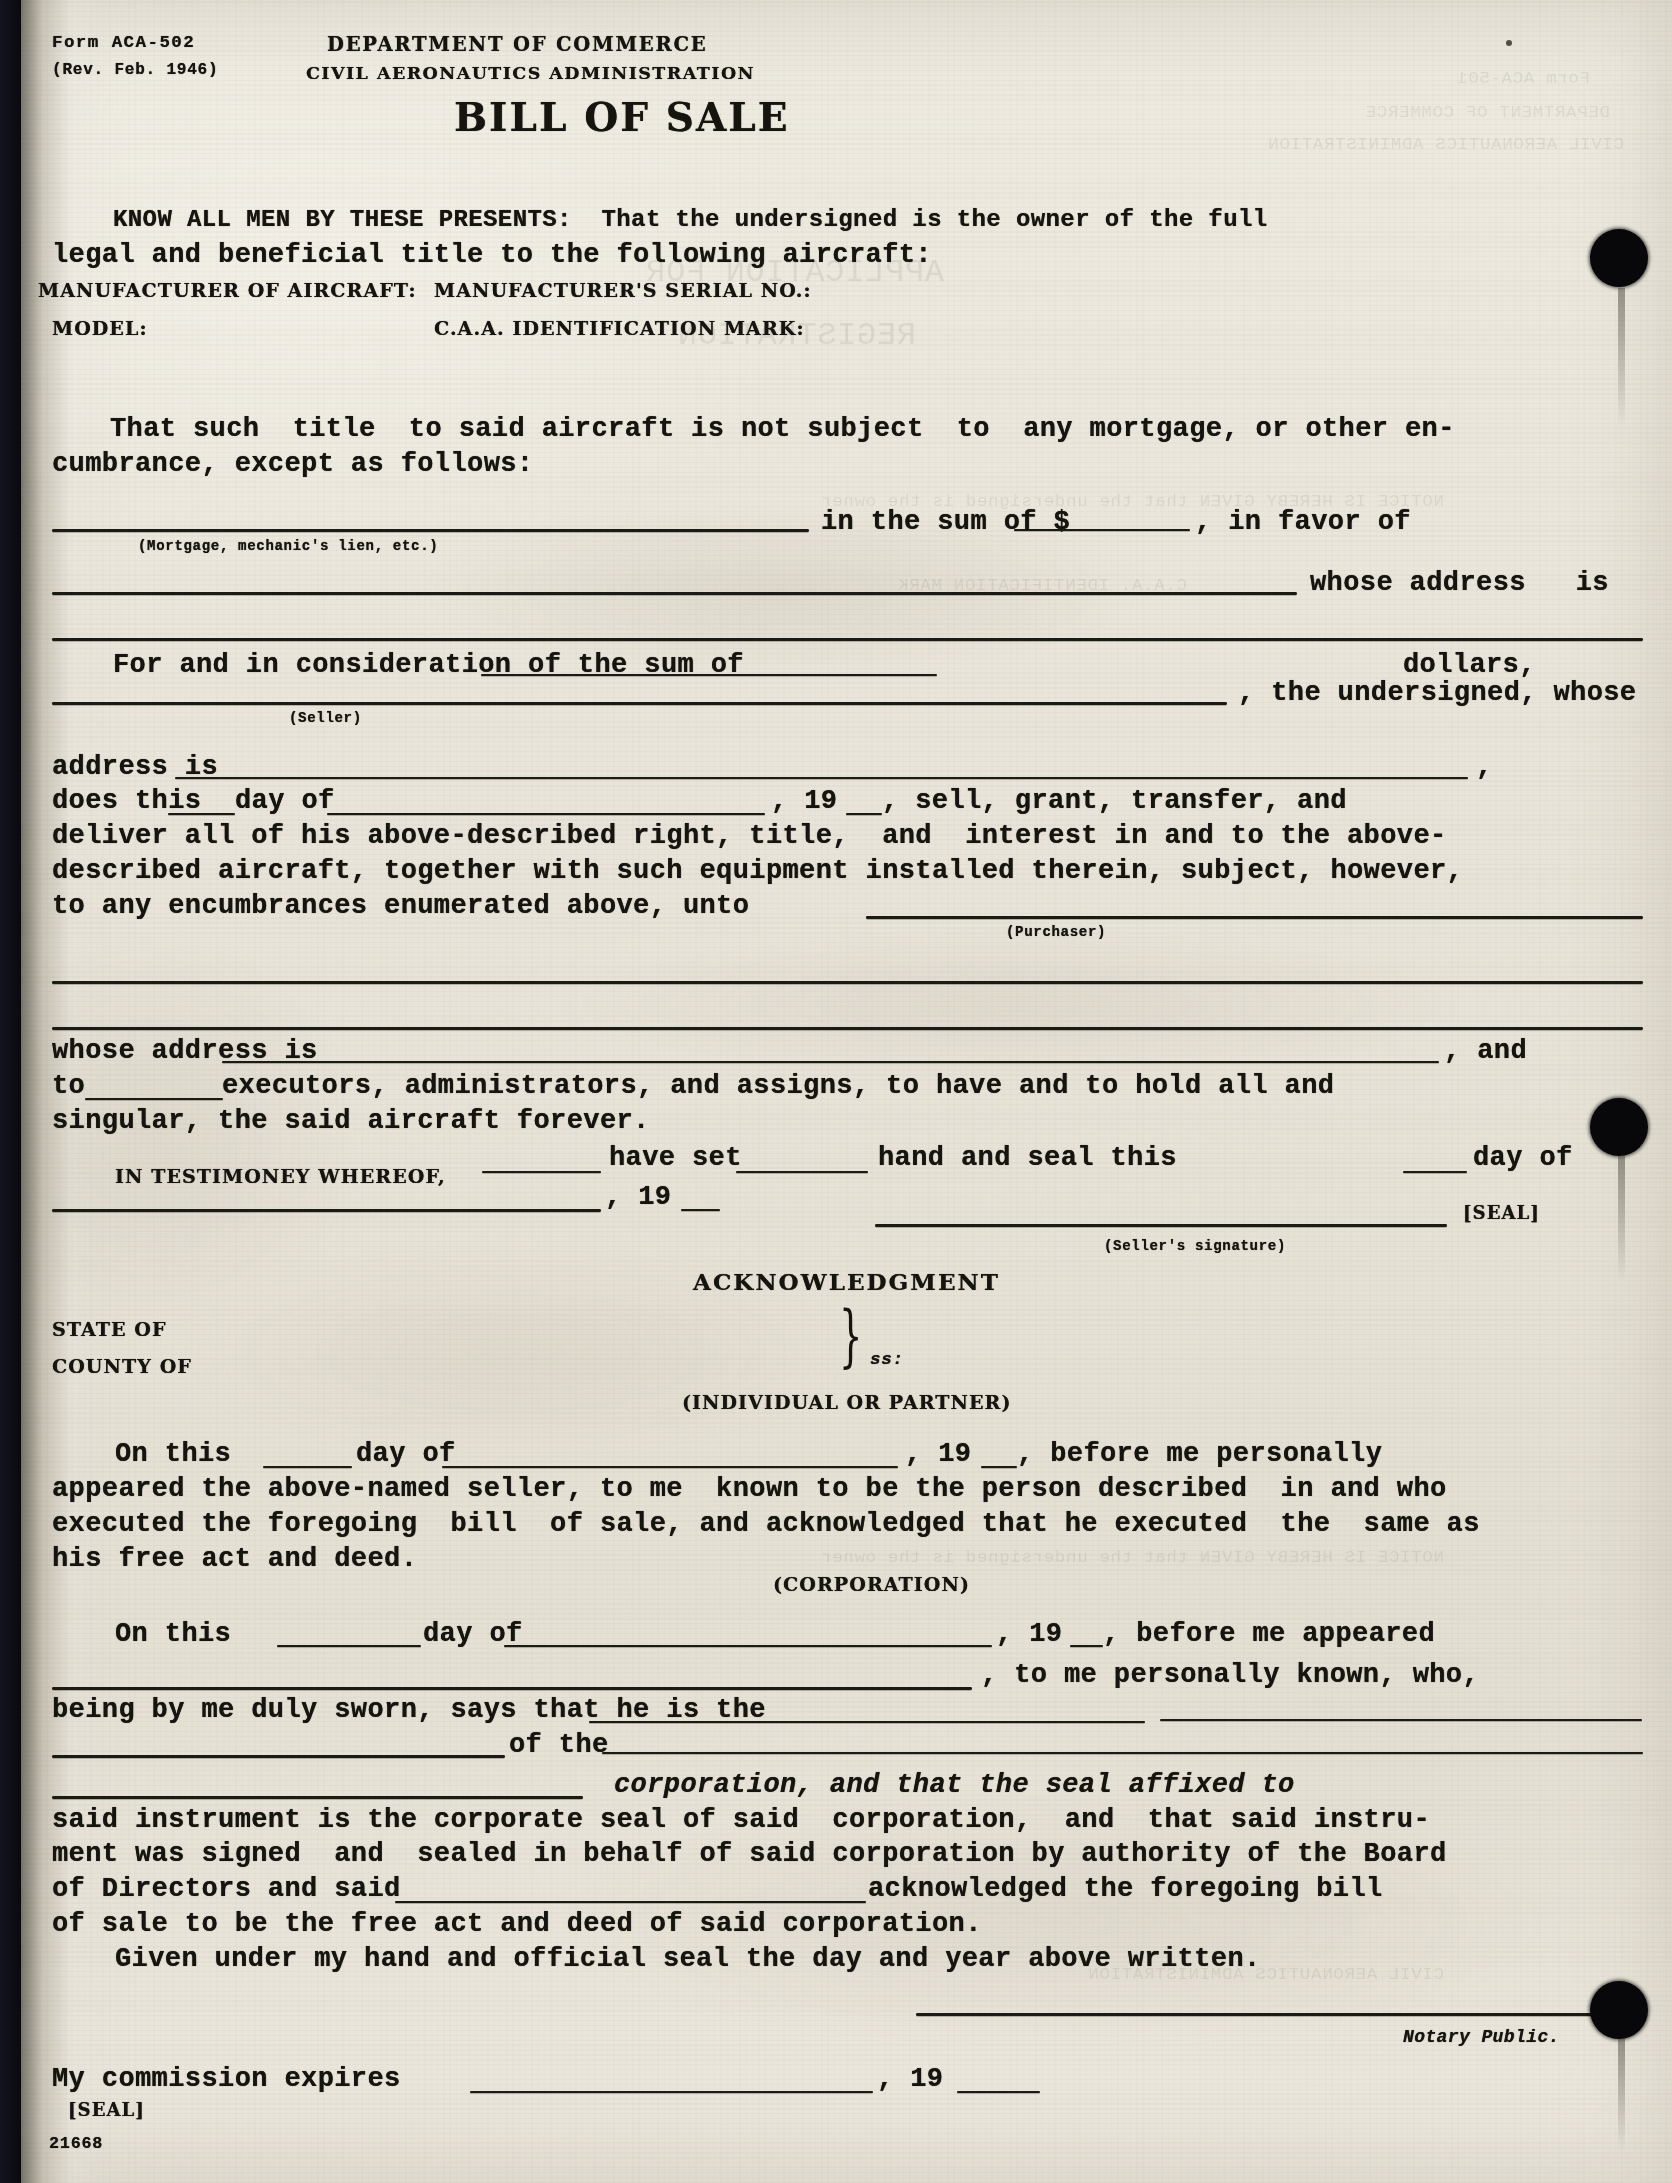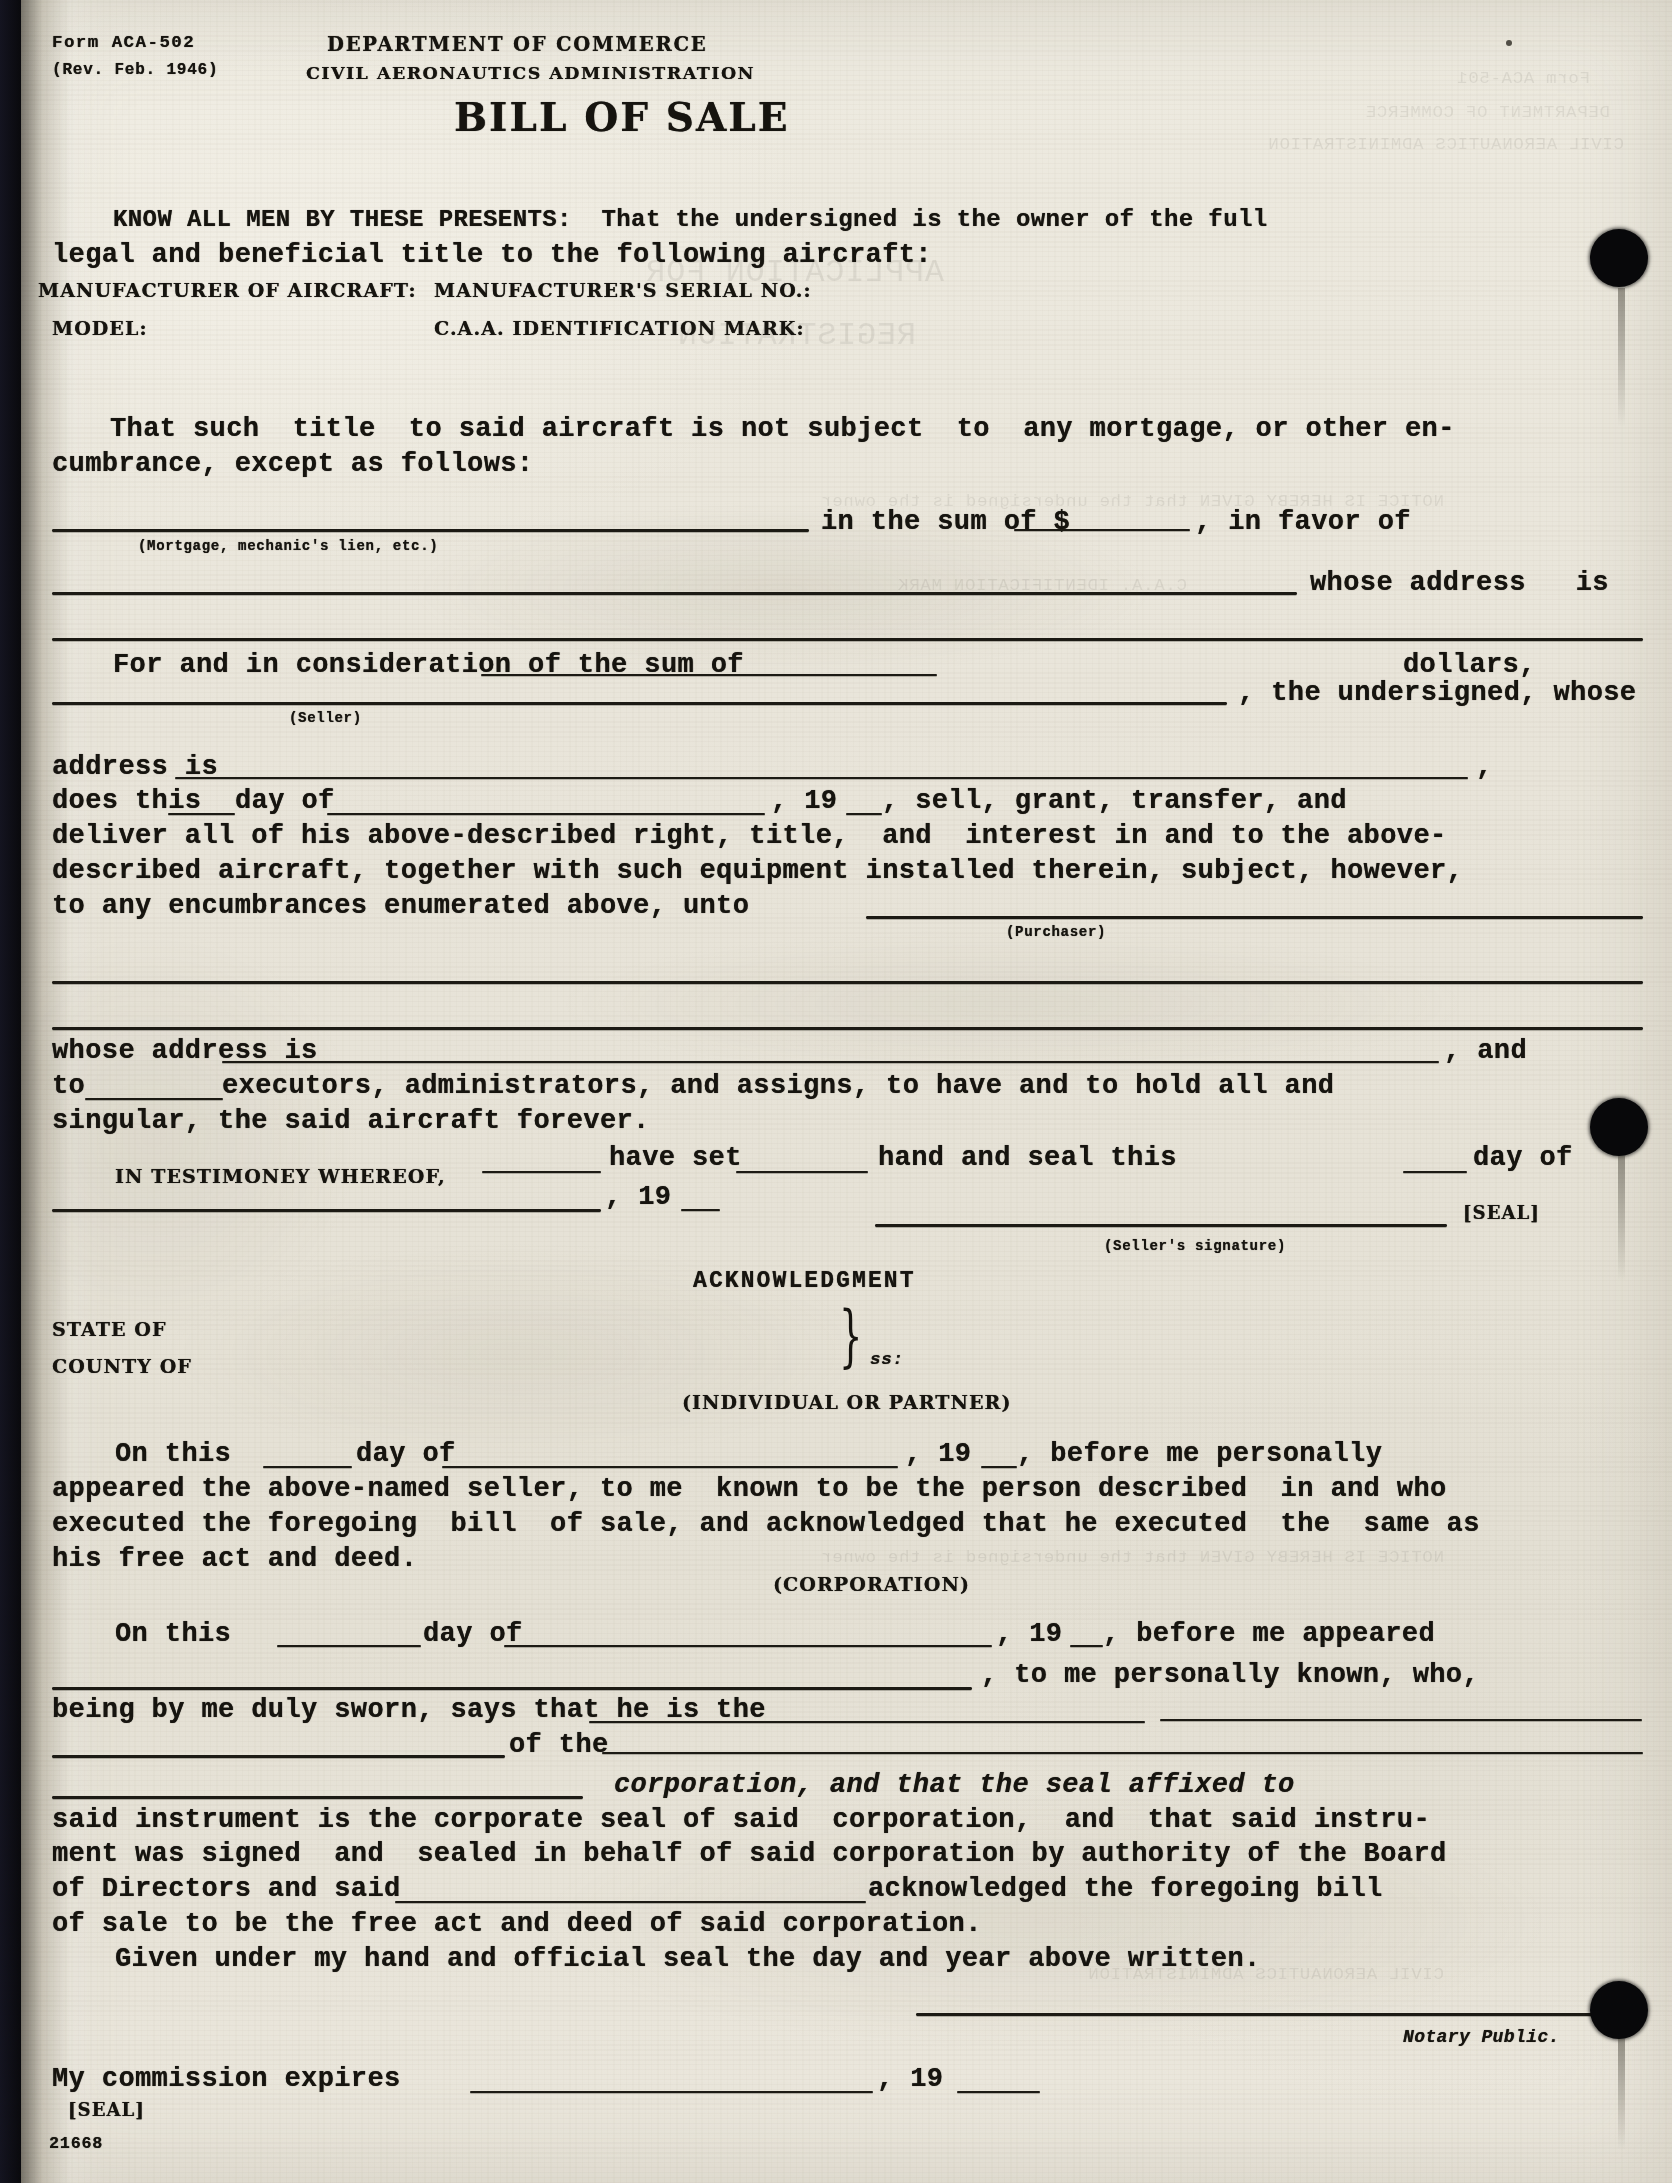--- a/index.html
+++ b/index.html
@@ -71,21 +71,21 @@
 
   .mono   { font-family:"Liberation Mono","DejaVu Sans Mono",monospace; }
   .serif  { font-family:"DejaVu Serif","Liberation Serif",serif; }
 
   .body   { font-size:27px; letter-spacing:0.4px; }
   .small  { font-size:15.3px; letter-spacing:0.8px; }
   .tiny   { font-size:14px; letter-spacing:0.7px; }
   .head   { font-size:19.5px; letter-spacing:1.8px; }
   .head2  { font-size:17.4px; letter-spacing:1.5px; }
   .title  { font-size:39px; letter-spacing:2.1px; }
-  .sect   { font-size:23px; letter-spacing:2.1px;font-family:Liberation Mono, monospace; }
+  .sect   { font-size:23px; letter-spacing:2.1px; }
   .capsm  { font-size:19px; letter-spacing:1.1px; }
 
   
   .rule{ position:absolute; height:2.8px; background:#1c1a14; border-radius:1.4px;
          box-shadow:0 0.7px 0 rgba(30,28,20,.35); }
   .rule.thin{ height:2.1px; }
 
   
   .brace{ position:absolute; font-size:67px; font-weight:400; line-height:1;
           font-family:"DejaVu Serif","Liberation Serif",serif; color:#16140f;

